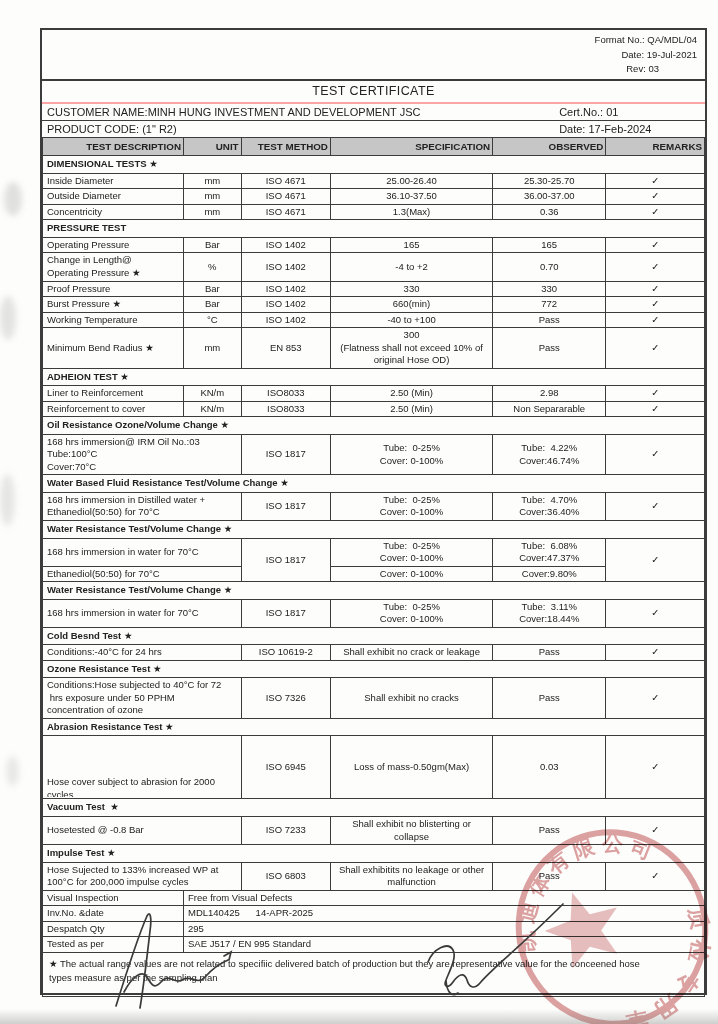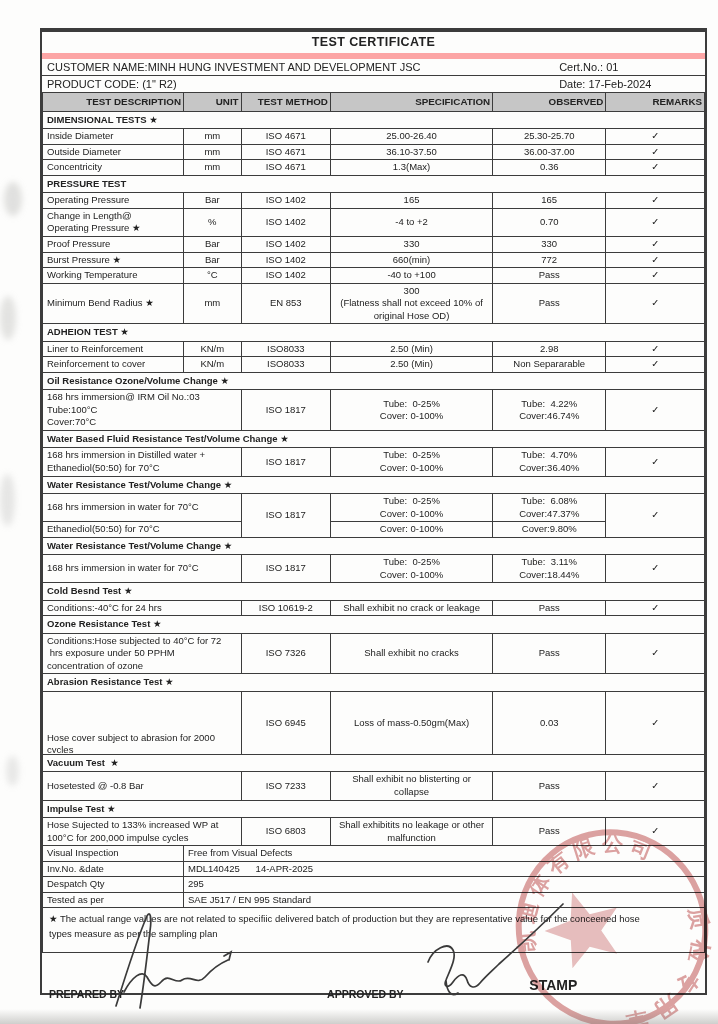--- a/index.html
+++ b/index.html
@@ -9,22 +9,22 @@
     font-family:"Liberation Sans", "DejaVu Sans", sans-serif;
   }
   .cert {
     position:absolute; left:40px; top:28px; width:667px; height:967px;
     border:2px solid #3c3c3c; box-sizing:border-box;
     display:flex; flex-direction:column; background:transparent; z-index:1;
   }
   .meta {text-align:right; font-size:9.5px; line-height:14.5px; padding:3px 8px 2px 0;}
   .meta .m3 {padding-right:38px;}
   .title-bar {
-    text-align:center; font-weight:bold; font-size:12.5px; letter-spacing:.4px;
-    border-top:2px solid #3c3c3c; border-bottom:6px solid #fca5a5; padding:3px 0 4px;
+    text-align:center; font-weight:normal; font-size:12.5px; letter-spacing:.4px;
+    border-top:2px solid #3c3c3c; border-bottom:2px solid #fca5a5; padding:3px 0 4px;
   }
   .cp-row {position:relative; font-size:11px; padding:2px 0 2px 5px; line-height:12px;}
   .cp-row .right {position:absolute; left:78%; top:2px;}
   .cust {border-bottom:1px solid #3c3c3c;}
   table.main {border-collapse:collapse; width:100%; table-layout:fixed; font-size:9.5px;}
   table.main th, table.main td {
     border:1px solid #3c3c3c; padding:1px 4px; vertical-align:middle;
     white-space:pre-wrap; line-height:1.32; overflow:hidden;
   }
   table.main thead th {
@@ -53,20 +53,25 @@
 
 <div class="page">
 
   <div class="smudge" style="left:4px;top:182px;width:18px;height:34px;background:rgba(150,150,148,.28);"></div>
   <div class="smudge" style="left:0;top:296px;width:16px;height:44px;background:rgba(150,150,148,.25);"></div>
   <div class="smudge" style="left:0;top:474px;width:15px;height:52px;background:rgba(150,150,148,.22);"></div>
   <div class="smudge" style="left:6px;top:756px;width:13px;height:30px;background:rgba(150,150,148,.2);"></div>
 
   <div class="cert">
 
+    <div class="meta">
+      <div>Format No.: QA/MDL/04</div>
+      <div>Date: 19-Jul-2021</div>
+      <div class="m3">Rev: 03</div>
+    </div>
 
     <div class="title-bar">TEST CERTIFICATE</div>
 
     <div class="cp-row cust">
       <span>CUSTOMER NAME:MINH HUNG INVESTMENT AND DEVELOPMENT JSC</span>
       <span class="right">Cert.No.: 01</span>
     </div>
     <div class="cp-row">
       <span>PRODUCT CODE: (1" R2)</span>
       <span class="right">Date: 17-Feb-2024</span>

